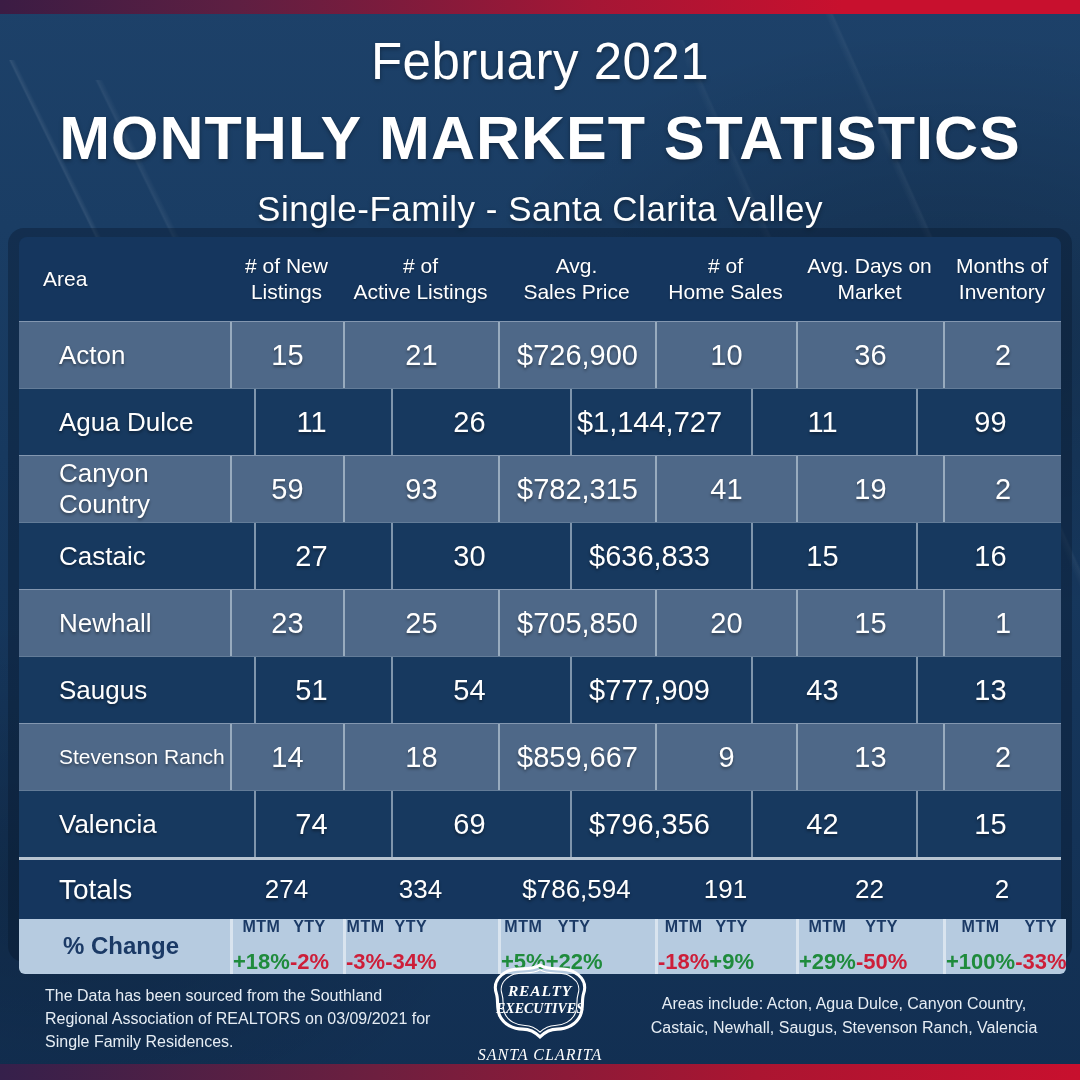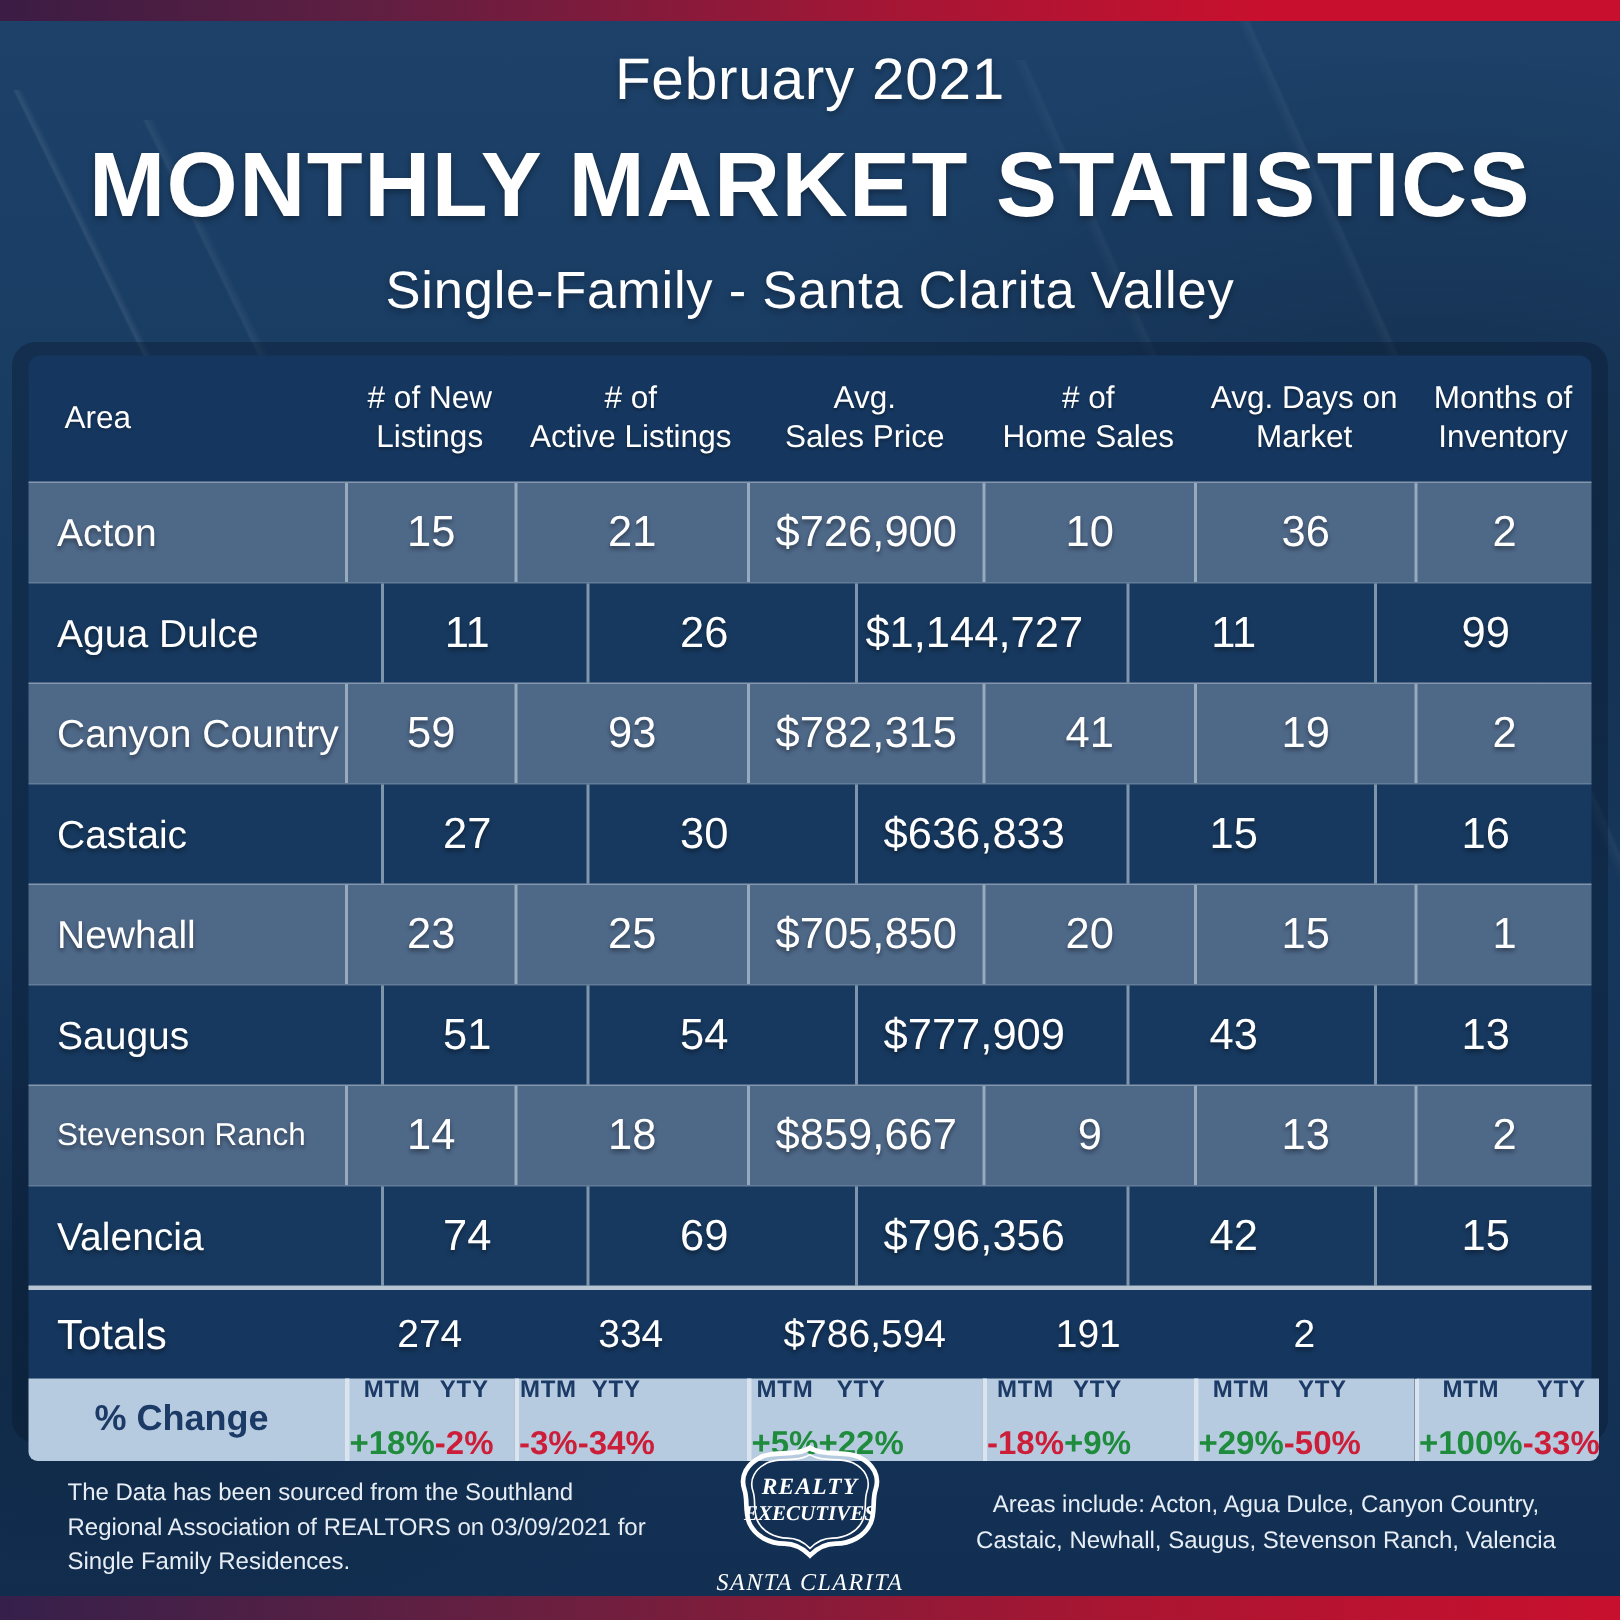--- a/index.html
+++ b/index.html
@@ -19,42 +19,42 @@
       linear-gradient(246deg, transparent 44%, rgba(255,255,255,.07) 44.3%, transparent 45.2%) 100% 40px/560px 760px no-repeat;
   }
   .strip { position:absolute; left:0; right:0; }
   .strip.top { top:0; height:14px;
     background:linear-gradient(90deg,#3b1c44 0%,#5e1f42 22%,#a51635 55%,#c8102e 78%,#c8102e 100%); }
   .strip.bottom { bottom:0; height:16px;
     background:linear-gradient(90deg,#35204b 0%,#6d1f3f 35%,#ab1531 70%,#c8102e 100%); }
 
   .hdr { position:absolute; top:14px; left:0; right:0; text-align:center; color:#fff;
          text-shadow:0 2px 4px rgba(0,0,0,.35); }
-  .month    { margin-top:18px; font-size:39px; font-weight:500; letter-spacing:.5px; }
+  .month    { margin-top:18px; font-size:51px; font-weight:500; letter-spacing:.5px; }
   .big-title{ margin-top:12px; font-size:61px; font-weight:800; letter-spacing:1px; }
   .subtitle { margin-top:16px; font-size:35px; font-weight:500; letter-spacing:.5px; }
 
   .panel { position:absolute; left:8px; top:228px; width:1064px; height:734px;
            background:rgba(8,24,46,.38); border-radius:16px; }
 
   .mtable { position:absolute; left:19px; top:237px; width:1042px; color:#fff; }
   .grid7 { display:grid; grid-template-columns:211px 113px 155px 157px 141px 147px 1fr; }
 
   .thead { height:84px; background:#15365e; border-radius:8px 8px 0 0; }
   .hcell { display:flex; align-items:center; justify-content:center; text-align:center;
            font-size:21px; line-height:1.22; white-space:pre-line; color:#fff;
            text-shadow:0 1px 2px rgba(0,0,0,.35); }
   .hcell.area { justify-content:flex-start; padding-left:24px; }
 
   .trow { height:66px; border-top:1px solid rgba(205,218,230,.42); }
   .trow.light { background:#4e6888; }
   .trow.dark  { background:#17395f;gap:24px; }
   .tcell { display:flex; align-items:center; justify-content:center;
            font-size:29px; text-shadow:0 2px 3px rgba(0,0,0,.4); }
-  .tcell.area { justify-content:flex-start; padding-left:19px; font-size:26px; }
+  .tcell.area { justify-content:flex-start; padding-left:40px; font-size:26px; }
   .tcell.area.small { font-size:21px; }
   .trow .tcell + .tcell { border-left:2px solid rgba(213,225,235,.55); }
 
   .totals { height:59px; background:#15365e; border-top:3px solid #b7c4d1; }
   .totals .tcell { font-size:26px; }
   .totals .tcell.area { font-size:28px; }
   .totals .tcell + .tcell { border-left:none; }
 
   .pct { height:52px; }
   .pct-cell { background:#b6cbe0; display:flex; align-items:center; }
@@ -183,20 +183,21 @@
           <div class="tcell">15</div>
           <div class="tcell">2</div>
         </div>
       </div>
     <div id="totals" class="totals grid7">
         <div class="tcell area">Totals</div>
         <div class="tcell">274</div>
         <div class="tcell">334</div>
         <div class="tcell">$786,594</div>
         <div class="tcell">191</div>
+        <div class="tcell">22</div>
         <div class="tcell">2</div>
       </div>
     <div id="pct" class="pct grid7">
         <div class="pct-cell pct-label">% Change</div>
         <div class="pct-cell pct-group">
           <div class="sub">
             <div class="lbl">MTM</div>
             <div class="val pos">+18%</div>
           </div>
           <div class="sub">

